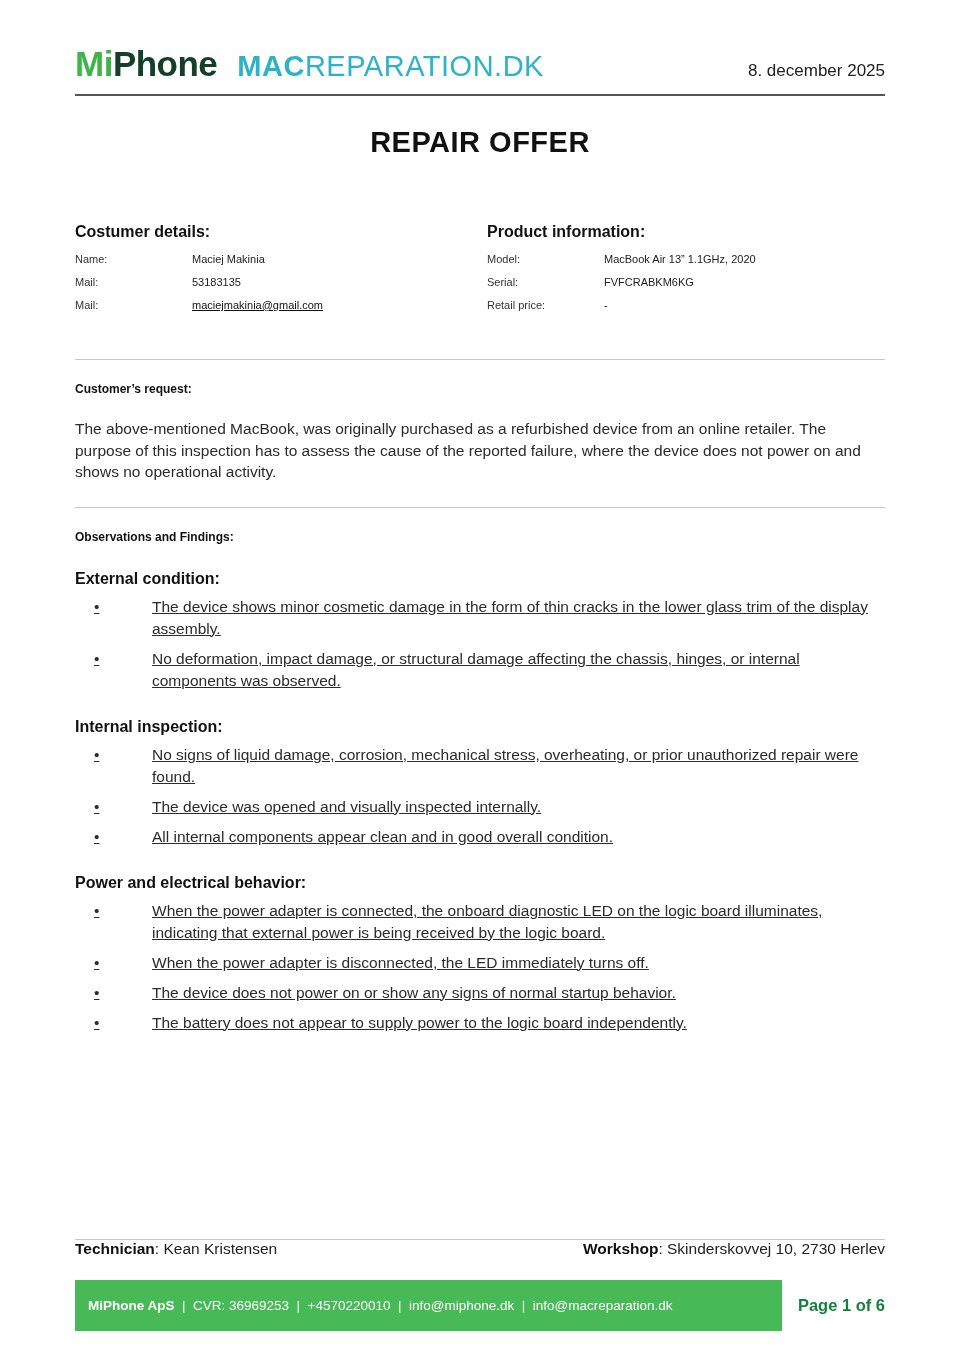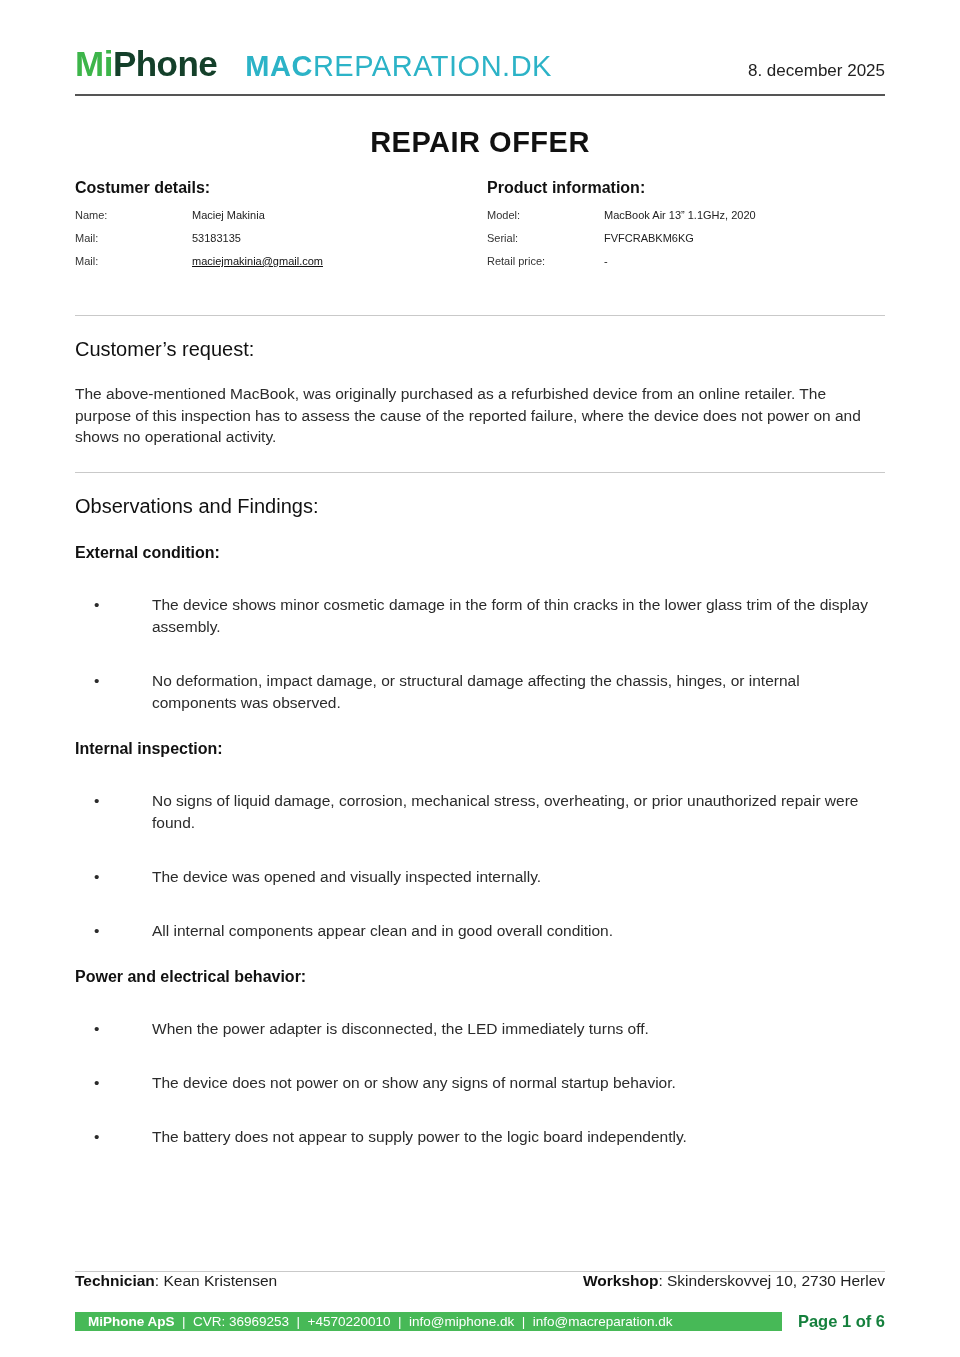--- a/index.html
+++ b/index.html
@@ -15,60 +15,60 @@
     overflow: hidden;
   }
   
   .header {
     display: flex;
     align-items: baseline;
     padding-top: 44px;
     padding-bottom: 10px;
     border-bottom: 2px solid #555555;
   }
-  .brand { display: flex; align-items: baseline; gap: 28px; flex: 1; }
+  .brand { display: flex; align-items: baseline; gap: 20px; flex: 1; }
   .logo { font-size: 35px; font-weight: 800; letter-spacing: -0.5px; }
   .logo-mi { color: #3db54a; }
   .logo-phone { color: #14402a; }
   .brand-site { font-size: 29px; color: #2cb3c7; letter-spacing: 0.5px; }
   .brand-mac { font-weight: 700; }
   .brand-rest { font-weight: 400; }
   .doc-date { font-size: 17px; color: #222222; }
   
   .title {
     text-align: center;
     font-size: 29px;
     font-weight: 800;
     letter-spacing: 0.5px;
     color: #111111;
     margin: 30px 0 0 0;
   }
   
-  .details { display: flex; margin-top: 20px; }
+  .details { display: flex; margin-top: 64px; }
   .col-left { width: 412px; }
   .col-right { flex: 1; }
   .col-heading { font-weight: 700; font-size: 16px; margin-bottom: 7px; color: #111111; }
   .info-row { display: flex; font-size: 11px; line-height: 23px; }
   .info-label { width: 117px; color: #333333; flex-shrink: 0; }
   .info-value { color: #222222; }
   .mail-link { color: #111111; text-decoration: underline; cursor: pointer; }
   
   .divider { border: none; border-top: 1px solid #c9c9c9; margin: 0; }
   .divider-1 { margin-top: 42px; }
   .divider-2 { margin-top: 24px; }
   
-  .section-heading { font-weight: 400; font-size: 20px; color: #111111; margin-top: 22px; }
+  .section-heading { font-weight: 700; font-size: 12px; color: #111111; margin-top: 22px; }
   .request-body {
     margin-top: 22px;
     font-size: 15.5px;
     line-height: 21.5px;
     color: #2b2b2b;
   }
   .sub-heading { font-weight: 700; font-size: 16px; color: #111111; margin-top: 26px; }
-  .bullet-row { display: flex; margin-top: 32px; font-size: 15.5px; line-height: 22px; color: #2b2b2b; }
+  .bullet-row { display: flex; margin-top: 8px; font-size: 15.5px; line-height: 22px; color: #2b2b2b; text-decoration: underline; }
   .bullet-row::before {
     content: "\2022";
     width: 58px;
     padding-left: 19px;
     flex-shrink: 0;
     color: #2b2b2b;
   }
   .bullet-text { flex: 1; }
   
   .footer { position: absolute; left: 75px; right: 75px; bottom: 0; }
@@ -79,21 +79,21 @@
     font-size: 15.5px;
     color: #222222;
   }
   .footer-top b { color: #111111; }
   .footer-bottom { display: flex; align-items: center; margin-top: 22px; margin-bottom: 26px; }
   .green-bar {
     flex: 1;
     background: #47b957;
     color: #ffffff;
     font-size: 13.5px;
-    padding: 2px 13px;
+    padding: 18px 13px;
     white-space: pre;
     overflow: hidden;
   }
   .bar-company { font-weight: 700; }
   .page-label {
     font-weight: 700;
     font-size: 16.5px;
     color: #15803d;
     margin-left: 16px;
     white-space: nowrap;
@@ -173,20 +173,23 @@
     </div>
     <div class="bullet-row">
       <span class="bullet-text">The device was opened and visually inspected internally.</span>
     </div>
     <div class="bullet-row">
       <span class="bullet-text">All internal components appear clean and in good overall condition.</span>
     </div>
 
     <div class="sub-heading">Power and electrical behavior:</div>
     <div class="bullet-row">
+      <span class="bullet-text">When the power adapter is connected, the onboard diagnostic LED on the logic board illuminates, indicating that external power is being received by the logic board.</span>
+    </div>
+    <div class="bullet-row">
       <span class="bullet-text">When the power adapter is disconnected, the LED immediately turns off.</span>
     </div>
     <div class="bullet-row">
       <span class="bullet-text">The device does not power on or show any signs of normal startup behavior.</span>
     </div>
     <div class="bullet-row">
       <span class="bullet-text">The battery does not appear to supply power to the logic board independently.</span>
     </div>
   </section>
 

